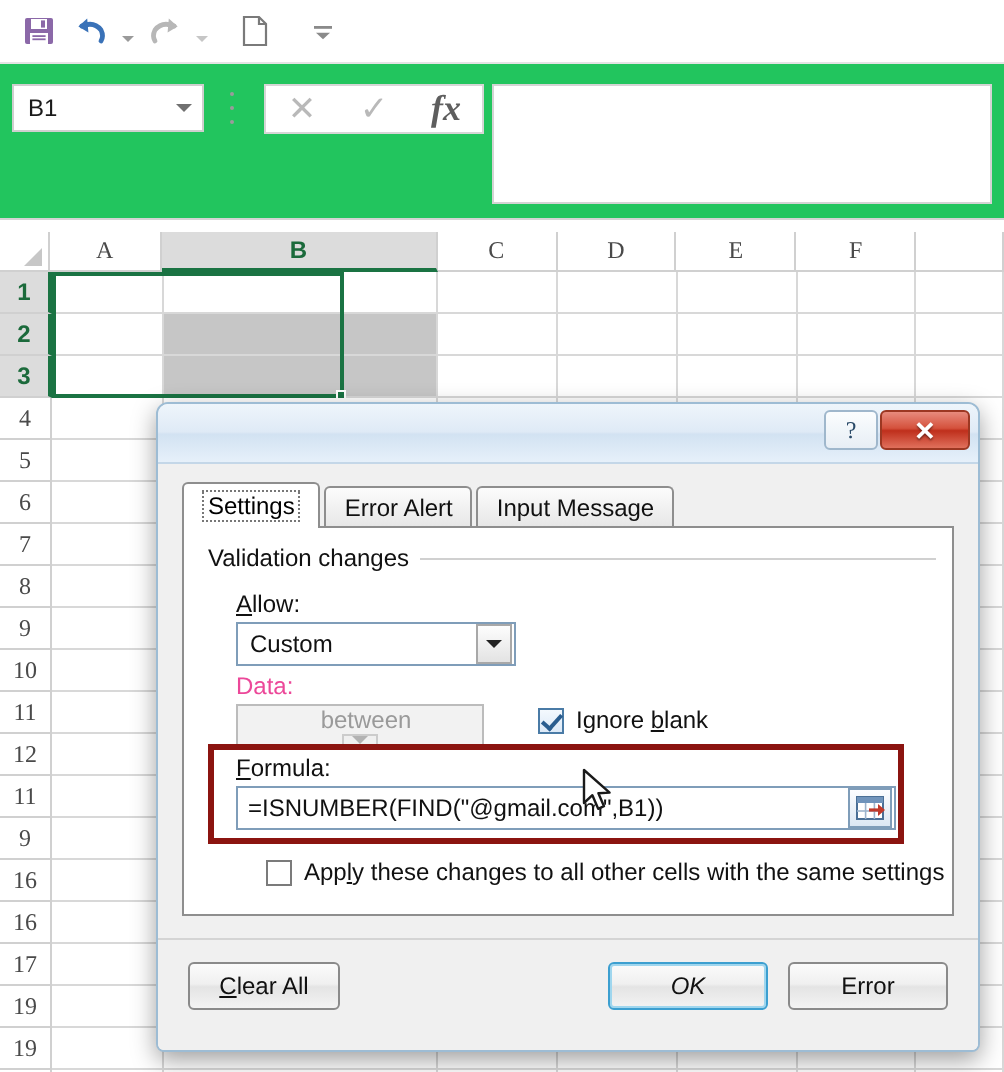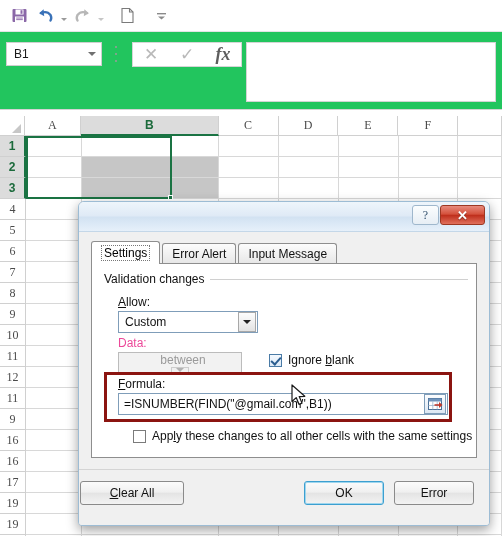--- a/index.html
+++ b/index.html
@@ -437,20 +437,21 @@
     background: linear-gradient(to bottom, #fbfbfb 0%, #f0f0f0 45%, #e4e4e4 52%, #f3f3f3 100%);
     border: 1px solid #8a8a8a;
     border-radius: 3px;
     font-size: 12px;
     color: #111111;
     display: flex; align-items: center; justify-content: center;
   }
   .btn.default {
     border: 1px solid #3c9fd0;
     box-shadow: 0 0 0 1px #9fd6ee inset;
+    font-style: italic;
   }
 
   
   .cursor {
     position: absolute;
     z-index: 40;
     pointer-events: none;
   }
 </style>
 </head>
@@ -834,21 +835,21 @@
         <div class="chk-wrap" style="left:26px; top:165px;margin-left:15px;">
           <span class="chk"></span>
           <span class="chk-label">App<span class="u">l</span>y these changes to all other cells with the same settings</span>
         </div>
       </div>
 
       <div class="annot-box" style="left:25px; top:140px; width:348px; height:50px;"></div>
 
       <div class="footer-sep"></div>
 
-      <div class="btn" style="left:1px; top:249px; width:104px;">
+      <div class="btn" style="left:15px; top:249px; width:76px;">
         <span><span class="u">C</span>lear All</span>
       </div>
       <div class="btn default" style="left:225px; top:249px; width:80px;">
         <span>OK</span>
       </div>
       <div class="btn" style="left:315px; top:249px; width:80px;">
         <span>Error</span>
       </div>
     </div>
   </div>

